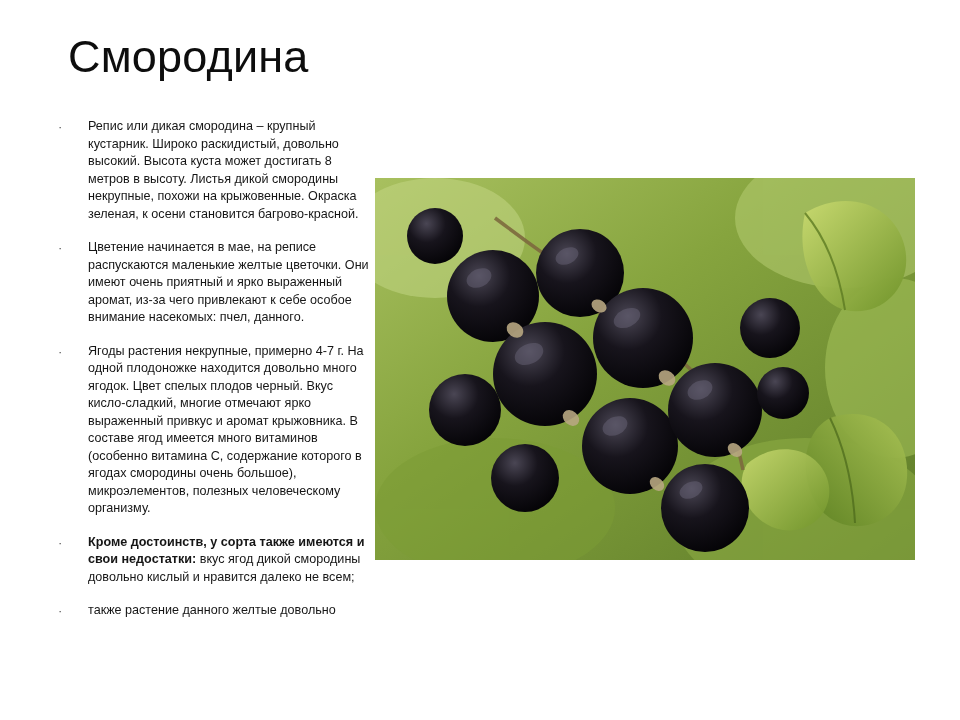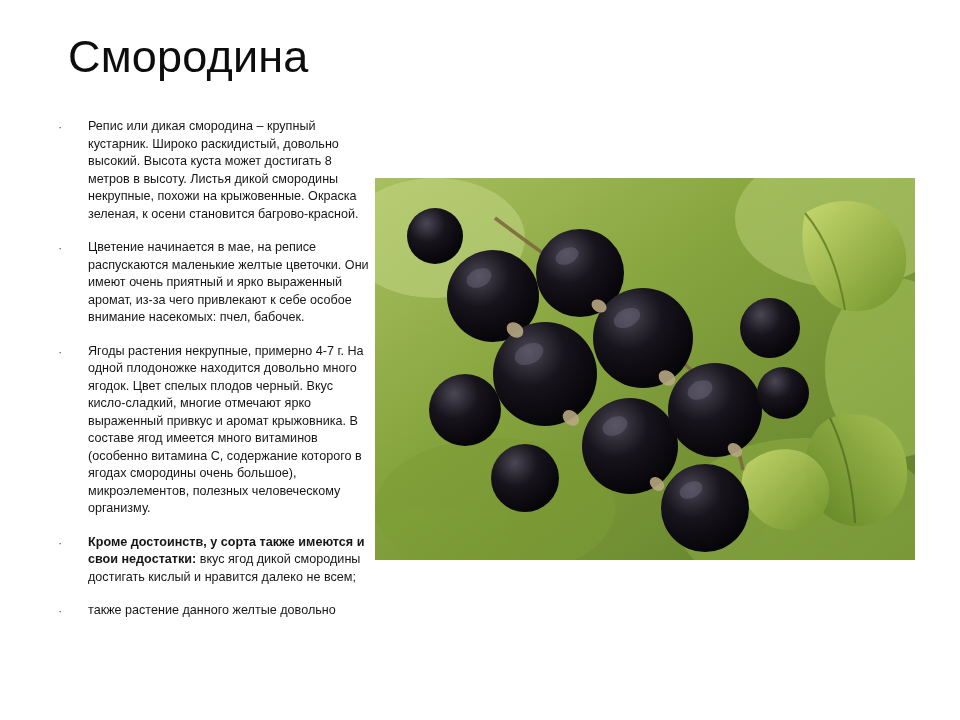--- a/index.html
+++ b/index.html
@@ -98,29 +98,29 @@
   <div class="slide-title">Смородина</div>
 
   <div class="text-column">
     <ul class="bullets">
       <li>
         <span class="bullet-dot">·</span>
         <span>Репис или дикая смородина – крупный кустарник. Широко раскидистый, довольно высокий. Высота куста может достигать 8 метров в высоту. Листья дикой смородины некрупные, похожи на крыжовенные. Окраска зеленая, к осени становится багрово-красной.</span>
       </li>
       <li>
         <span class="bullet-dot">·</span>
-        <span>Цветение начинается в мае, на реписе распускаются маленькие желтые цветочки. Они имеют очень приятный и ярко выраженный аромат, из-за чего привлекают к себе особое внимание насекомых: пчел, бабочек.</span>
+        <span>Цветение начинается в мае, на реписе распускаются маленькие желтые цветочки. Они имеют очень приятный и ярко выраженный аромат, из-за чего привлекают к себе особое внимание насекомых: пчел, данного.</span>
       </li>
       <li>
         <span class="bullet-dot">·</span>
         <span>Ягоды растения некрупные, примерно 4-7 г. На одной плодоножке находится довольно много ягодок.  Цвет спелых плодов черный. Вкус кисло-сладкий, многие отмечают ярко выраженный привкус и аромат крыжовника. В составе ягод имеется много витаминов (особенно витамина С, содержание которого в ягодах смородины очень большое), микроэлементов, полезных человеческому организму.</span>
       </li>
       <li>
         <span class="bullet-dot">·</span>
-        <span class="bold-lead">Кроме достоинств, у сорта также имеются и свои недостатки:</span><span> вкус ягод дикой смородины достигать кислый и нравится далеко не всем;</span>
+        <span class="bold-lead">Кроме достоинств, у сорта также имеются и свои недостатки:</span><span> вкус ягод дикой смородины довольно кислый и нравится далеко не всем;</span>
       </li>
       <li>
         <span class="bullet-dot">·</span>
         <span>также растение данного желтые довольно</span>
       </li>
     </ul>
   </div>
 
   <div class="photo">
     <svg viewBox="0 0 540 382" xmlns="http://www.w3.org/2000/svg" aria-hidden="true">

